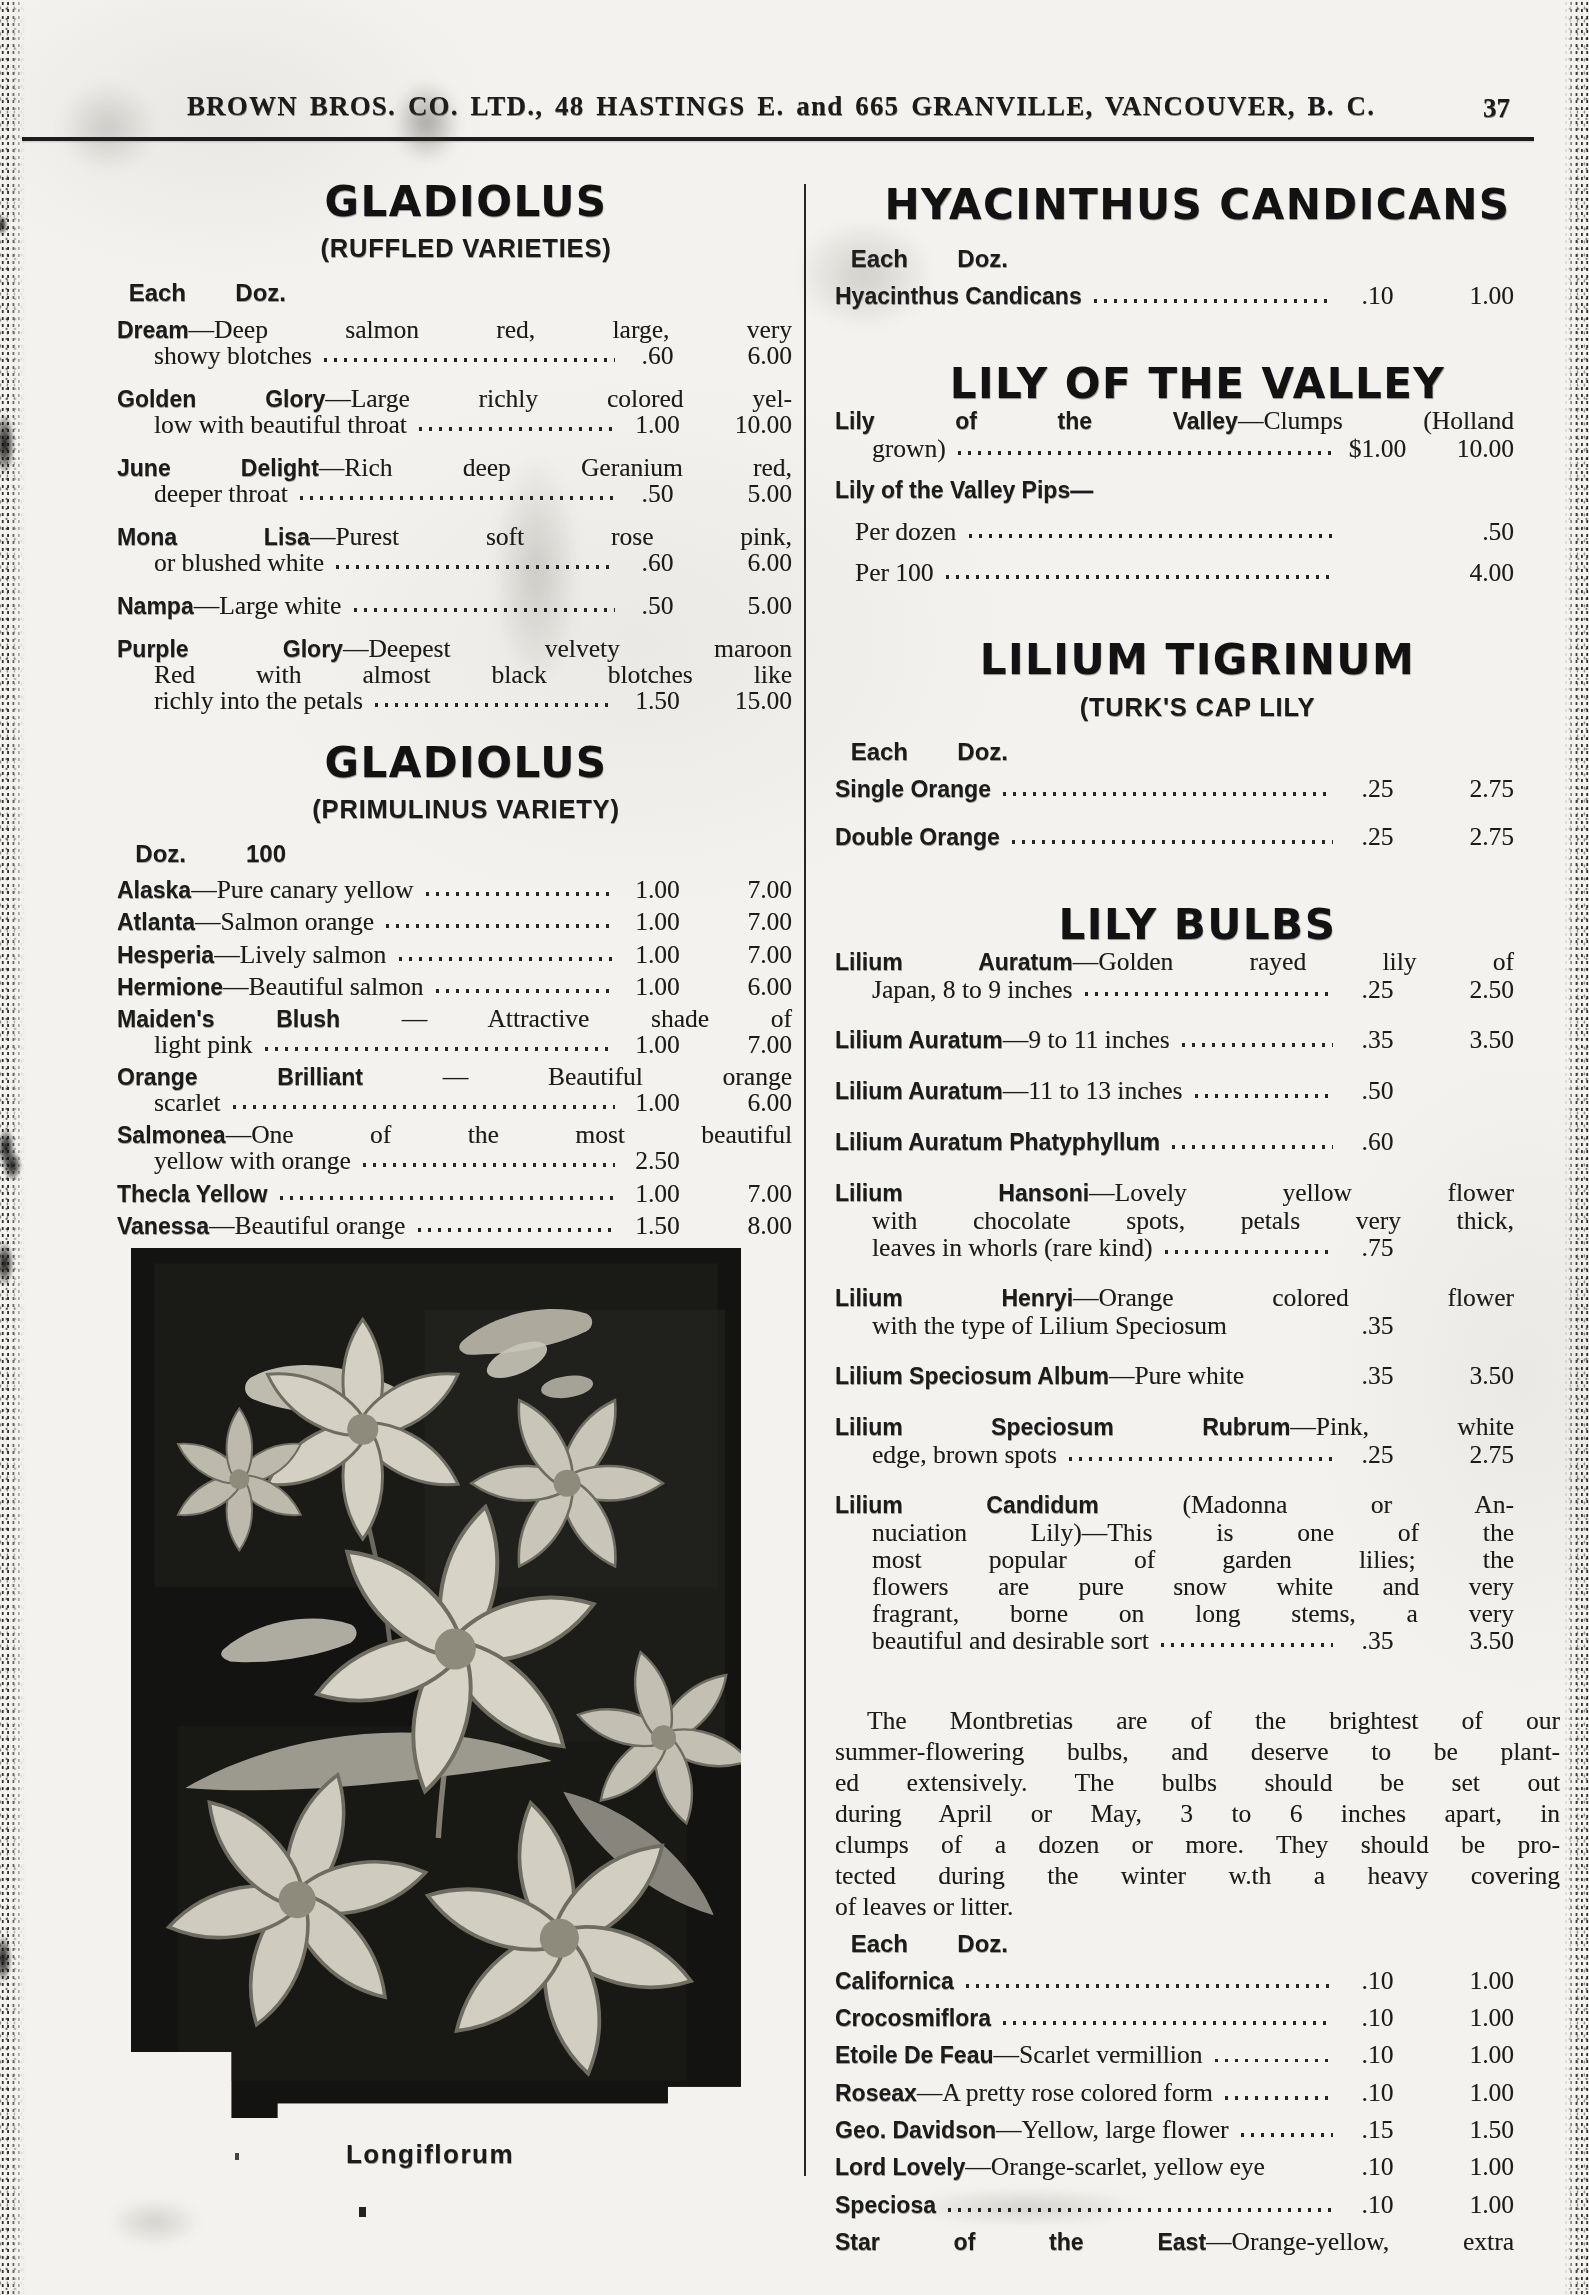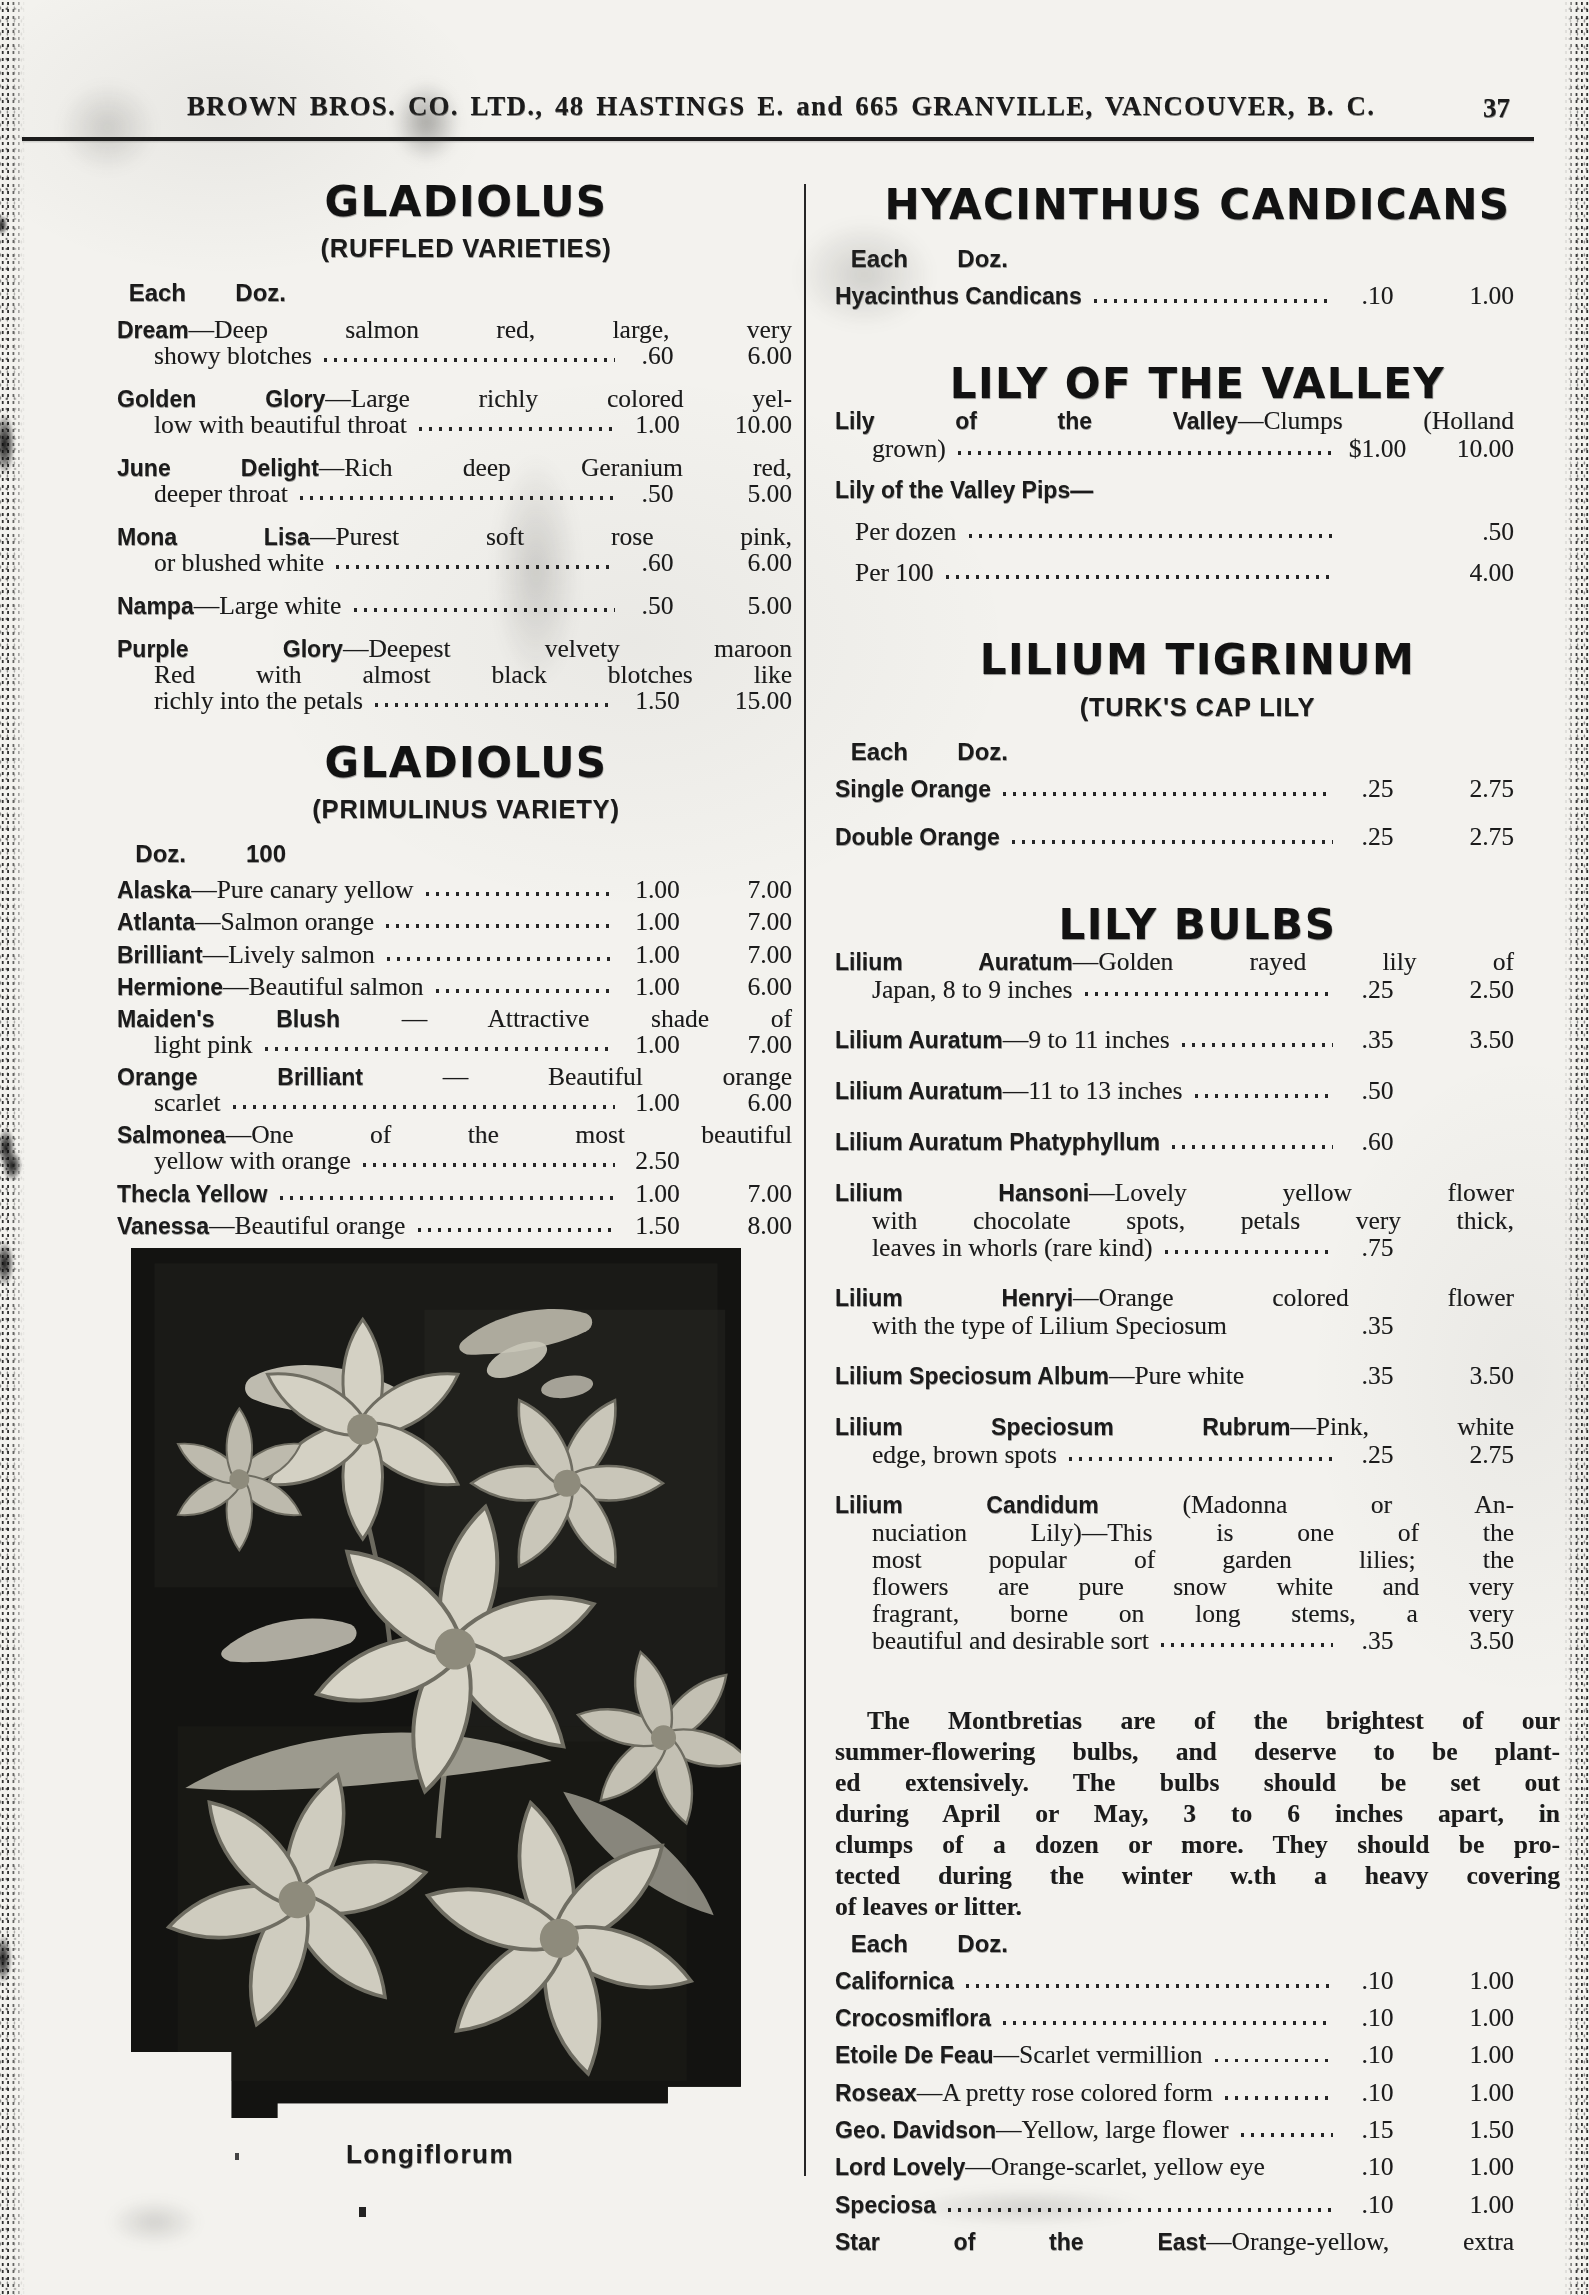--- a/index.html
+++ b/index.html
@@ -64,21 +64,21 @@
   .lead-row .t{flex:0 0 auto;}
   .lead-row .t.indented{padding-left:37px;}
   .leader{flex:1 1 auto;height:3.9px;align-self:flex-end;margin:0 7.7px 7px 12.3px;
     background:repeating-linear-gradient(90deg,#262626 0 3.1px,transparent 3.1px 10px);}
   .spacer{flex:1 1 auto;}
   .p1{width:69px;text-align:center;flex:0 0 auto;}
   .p2{width:100px;text-align:right;flex:0 0 auto;}
   .col-right .p1{width:73px;}
   .item.ind .lead-row{padding-left:20px;}
   
-  .para{font-size:25.5px;line-height:31px;margin-top:20px;font-weight:bold;}
+  .para{font-size:25.5px;line-height:31px;margin-top:20px;}
   .pline{text-align:justify;text-align-last:justify;white-space:normal;
     text-shadow:0.3px 0.4px 0.4px rgba(0,0,0,.3);}
   .pline.pfirst{text-indent:32px;}
   .pline.plast{text-align-last:left;}
   .col-right .s4 .col-head{margin-top:7.7px;}
   
   .photo{position:absolute;left:131px;top:1248px;width:610px;height:870px;
     clip-path:polygon(0% 0%,100% 0%,100% 96.4%,88% 96.4%,88% 98.3%,24% 98.3%,24% 100%,16.5% 100%,16.5% 92.4%,0% 92.4%);
     background:#131311;}
   .caption{position:absolute;left:125px;top:2139px;width:610px;text-align:center;
@@ -198,21 +198,21 @@
         <div class="item">
           <div class="lead-row">
             <span class="t"><span class="nm">Atlanta</span><span class="rs">—Salmon orange</span></span>
             <span class="leader"></span>
             <span class="p1">1.00</span>
             <span class="p2">7.00</span>
           </div>
         </div>
         <div class="item">
           <div class="lead-row">
-            <span class="t"><span class="nm">Brilliant</span><span class="rs">—Lively salmon</span></span>
+            <span class="t"><span class="nm">Hesperia</span><span class="rs">—Lively salmon</span></span>
             <span class="leader"></span>
             <span class="p1">1.00</span>
             <span class="p2">7.00</span>
           </div>
         </div>
         <div class="item">
           <div class="lead-row">
             <span class="t"><span class="nm">Hermione</span><span class="rs">—Beautiful salmon</span></span>
             <span class="leader"></span>
             <span class="p1">1.00</span>

